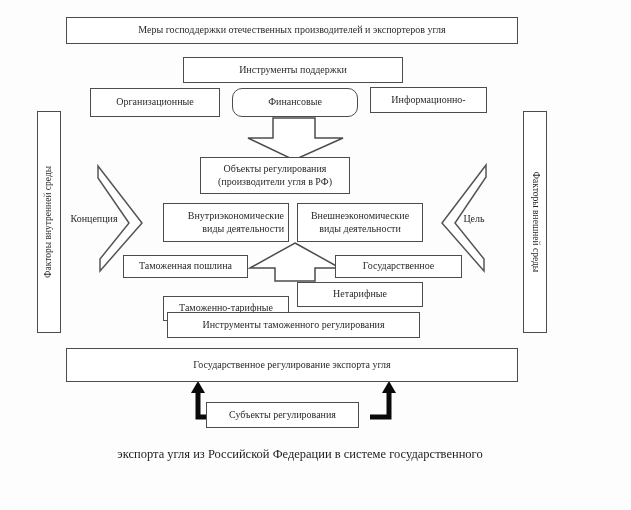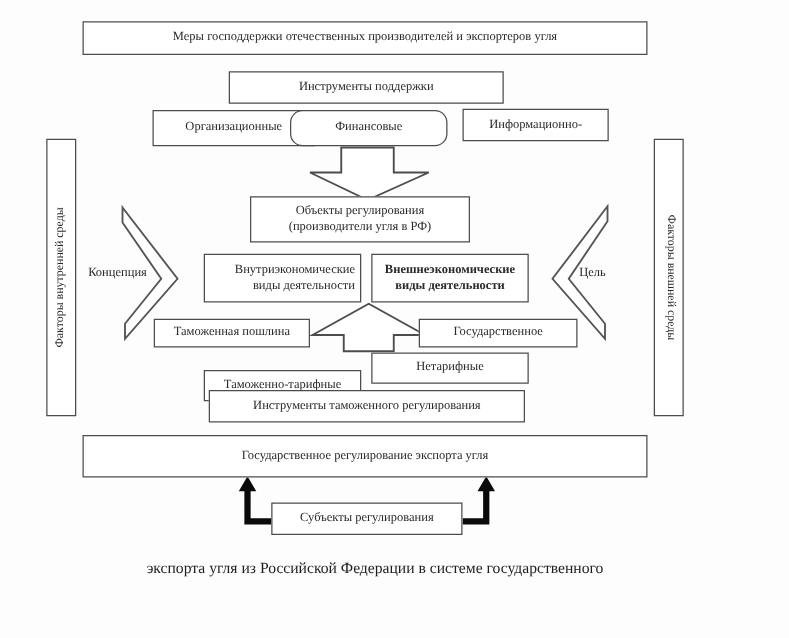--- a/index.html
+++ b/index.html
@@ -80,49 +80,49 @@
   </svg>
 
   <div class="box" style="left:66px;top:17px;width:452px;height:27px;">
     <span>Меры господдержки отечественных производителей и экспортеров угля</span>
   </div>
 
   <div class="box" style="left:183px;top:57px;width:220px;height:26px;">
     <span>Инструменты поддержки</span>
   </div>
 
-  <div class="box" style="left:90px;top:88px;width:130px;height:29px;margin-left:32px;">
+  <div class="box" style="left:90px;top:88px;width:130px;height:29px;">
     <span>Организационные</span>
   </div>
   <div class="box" style="left:232px;top:88px;width:126px;height:29px;border-radius:10px;">
     <span>Финансовые</span>
   </div>
   <div class="box" style="left:370px;top:87px;width:117px;height:26px;">
     <span>Информационно-</span>
   </div>
 
   <div class="box vbox" style="left:37px;top:111px;width:24px;height:222px;">
     <span class="vtext rot-ccw">Факторы внутренней среды</span>
   </div>
   <div class="box vbox" style="left:523px;top:111px;width:24px;height:222px;">
     <span class="vtext rot-cw">Факторы внешней среды</span>
   </div>
 
-  <div class="box thin" style="left:200px;top:157px;width:176px;height:37px;flex-direction:column;">
+  <div class="box thin" style="left:200px;top:157px;width:150px;height:37px;flex-direction:column;">
     <div>Объекты регулирования</div>
     <div>(производители угля в РФ)</div>
   </div>
 
   <div class="freelabel" style="left:58px;top:213px;width:72px;">Концепция</div>
   <div class="freelabel" style="left:452px;top:213px;width:44px;">Цель</div>
 
   <div class="box thin" style="left:163px;top:203px;width:126px;height:39px;text-align:right;">
     <span>Внутриэкономические виды деятельности</span>
   </div>
-  <div class="box thin" style="left:297px;top:203px;width:126px;height:39px;font-weight:bold;">
+  <div class="box thin" style="left:297px;top:203px;width:126px;height:39px;">
     <span>Внешнеэкономические виды деятельности</span>
   </div>
 
   <div class="box thin" style="left:123px;top:255px;width:125px;height:23px;">
     <span>Таможенная пошлина</span>
   </div>
   <div class="box thin" style="left:335px;top:255px;width:127px;height:23px;">
     <span>Государственное</span>
   </div>
 
@@ -134,21 +134,21 @@
   </div>
 
   <div class="box thin" style="left:167px;top:312px;width:253px;height:26px;">
     <span>Инструменты таможенного регулирования</span>
   </div>
 
   <div class="box" style="left:66px;top:348px;width:452px;height:34px;">
     <span>Государственное регулирование экспорта угля</span>
   </div>
 
-  <div class="box" style="left:217px;top:402px;width:153px;height:26px;">
+  <div class="box" style="left:206px;top:402px;width:153px;height:26px;">
     <span>Субъекты регулирования</span>
   </div>
 
   <div class="caption">
     <div>экспорта угля из Российской Федерации в системе государственного</div>
   </div>
 
 </div>
 
 </body></html>

